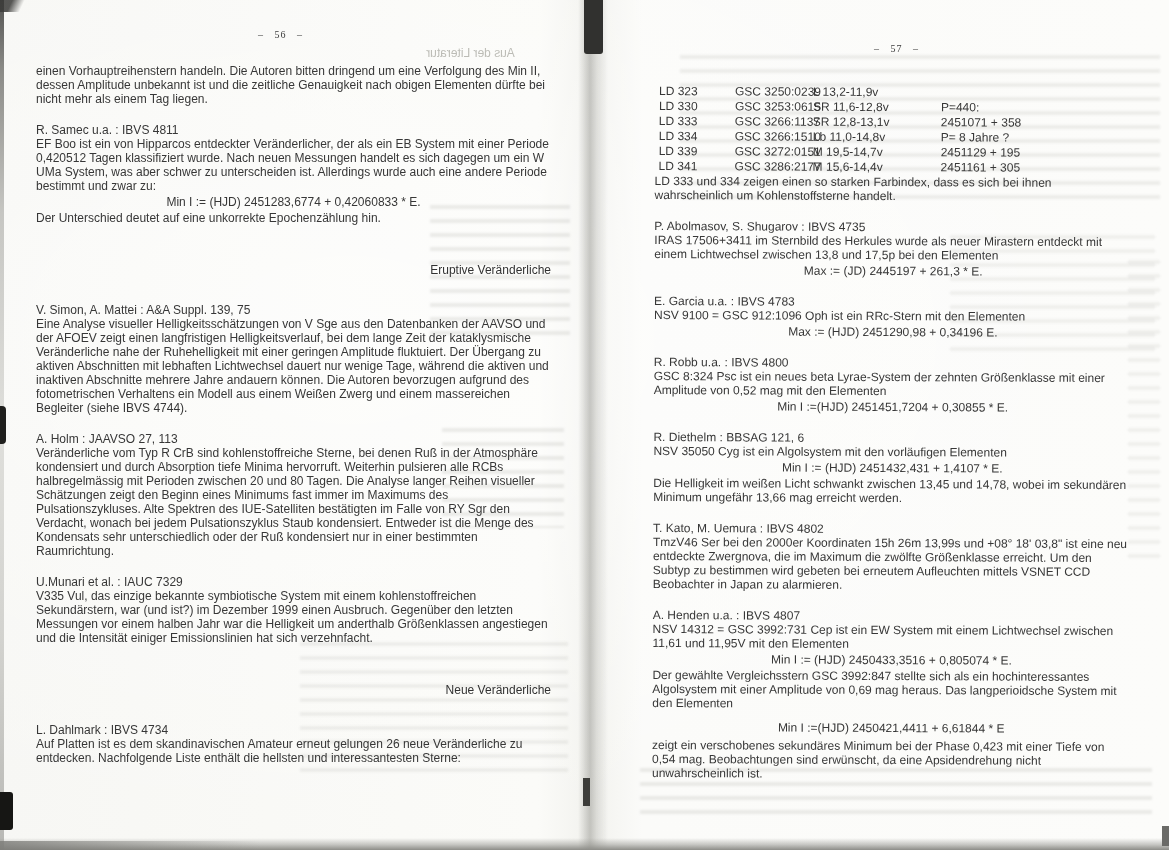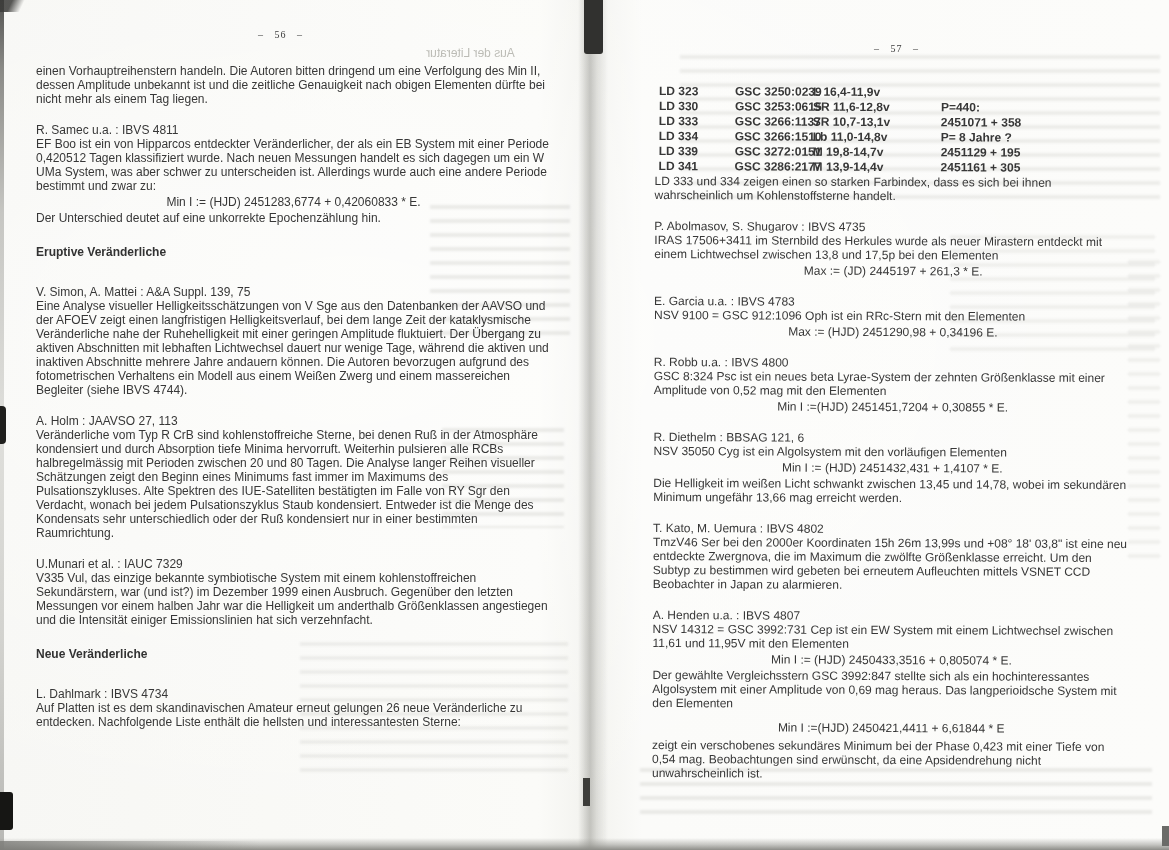--- a/index.html
+++ b/index.html
@@ -43,24 +43,24 @@
   .pn-right{left:874px;top:43px;}
   .page-text{position:absolute;font-size:12px;line-height:14px;color:#373737;}
   .page-text.left{left:36px;top:64px;width:515px;}
   .page-text.right{left:655px;top:84px;width:478px;transform:rotate(0.25deg);transform-origin:top left;}
   .blk{margin-top:17px;}
   .blk:first-child{margin-top:0;}
   .para_first{margin-top:0;}
   .para_follow{margin-top:0;}
   .formula{margin-top:2px;margin-bottom:2px;text-align:center;}
   .formula_spaced{margin-top:10px;margin-bottom:4px;text-align:center;}
-  .heading{font-weight:bold;text-align:left;margin-top:20px;margin-bottom:26px;color:#323232;}
+  .heading{font-weight:normal;text-align:right;margin-top:38px;margin-bottom:26px;color:#323232;}
   .table{margin-top:0;padding-left:4px;}
   .trow{display:grid;grid-template-columns:76px 78px 128px auto;line-height:15px;}
-  .trow span{white-space:nowrap;font-weight:bold;}
+  .trow span{white-space:nowrap;}
 </style>
 </head>
 <body>
 
 <div class="spread">
 
   <div class="bleed-text" style="left:398px;top:46px;width:145px;text-align:center;">Aus der Literatur</div>
   <div class="bleed" style="left:430px;top:205px;width:140px;height:130px;"></div>
   <div class="bleed" style="left:442px;top:428px;width:122px;height:100px;"></div>
   <div class="bleed" style="left:300px;top:642px;width:268px;height:130px;opacity:.8;"></div>
@@ -108,51 +108,51 @@
       <div class="blk ref">
         <div>L. Dahlmark : IBVS 4734</div>
         <div>Auf Platten ist es dem skandinavischen Amateur erneut gelungen 26 neue Veränderliche zu entdecken. Nachfolgende Liste enthält die hellsten und interessantesten Sterne:</div>
       </div>
     </div>
   <div class="page-text right" id="right-page">
       <div class="blk table">
         <div class="trow">
           <span>LD 323</span>
           <span>GSC 3250:0239</span>
-          <span>L 16,4-11,9v</span>
+          <span>L 13,2-11,9v</span>
           <span></span>
         </div>
         <div class="trow">
           <span>LD 330</span>
           <span>GSC 3253:0615</span>
           <span>SR 11,6-12,8v</span>
           <span>P=440:</span>
         </div>
         <div class="trow">
           <span>LD 333</span>
           <span>GSC 3266:1137</span>
-          <span>SR 10,7-13,1v</span>
+          <span>SR 12,8-13,1v</span>
           <span>2451071 + 358</span>
         </div>
         <div class="trow">
           <span>LD 334</span>
           <span>GSC 3266:1510</span>
           <span>Lb 11,0-14,8v</span>
           <span>P= 8 Jahre ?</span>
         </div>
         <div class="trow">
           <span>LD 339</span>
           <span>GSC 3272:0151</span>
-          <span>M 19,8-14,7v</span>
+          <span>M 19,5-14,7v</span>
           <span>2451129 + 195</span>
         </div>
         <div class="trow">
           <span>LD 341</span>
           <span>GSC 3286:2177</span>
-          <span>M 13,9-14,4v</span>
+          <span>M 15,6-14,4v</span>
           <span>2451161 + 305</span>
         </div>
       </div>
       <div class="blk para_follow">LD 333 und 334 zeigen einen so starken Farbindex, dass es sich bei ihnen wahrscheinlich um Kohlenstoffsterne handelt.</div>
       <div class="blk ref">
         <div>P. Abolmasov, S. Shugarov : IBVS 4735</div>
         <div>IRAS 17506+3411 im Sternbild des Herkules wurde als neuer Mirastern entdeckt mit einem Lichtwechsel zwischen 13,8 und 17,5p bei den Elementen</div>
       </div>
       <div class="blk formula">Max := (JD) 2445197 + 261,3 * E.</div>
       <div class="blk ref">

